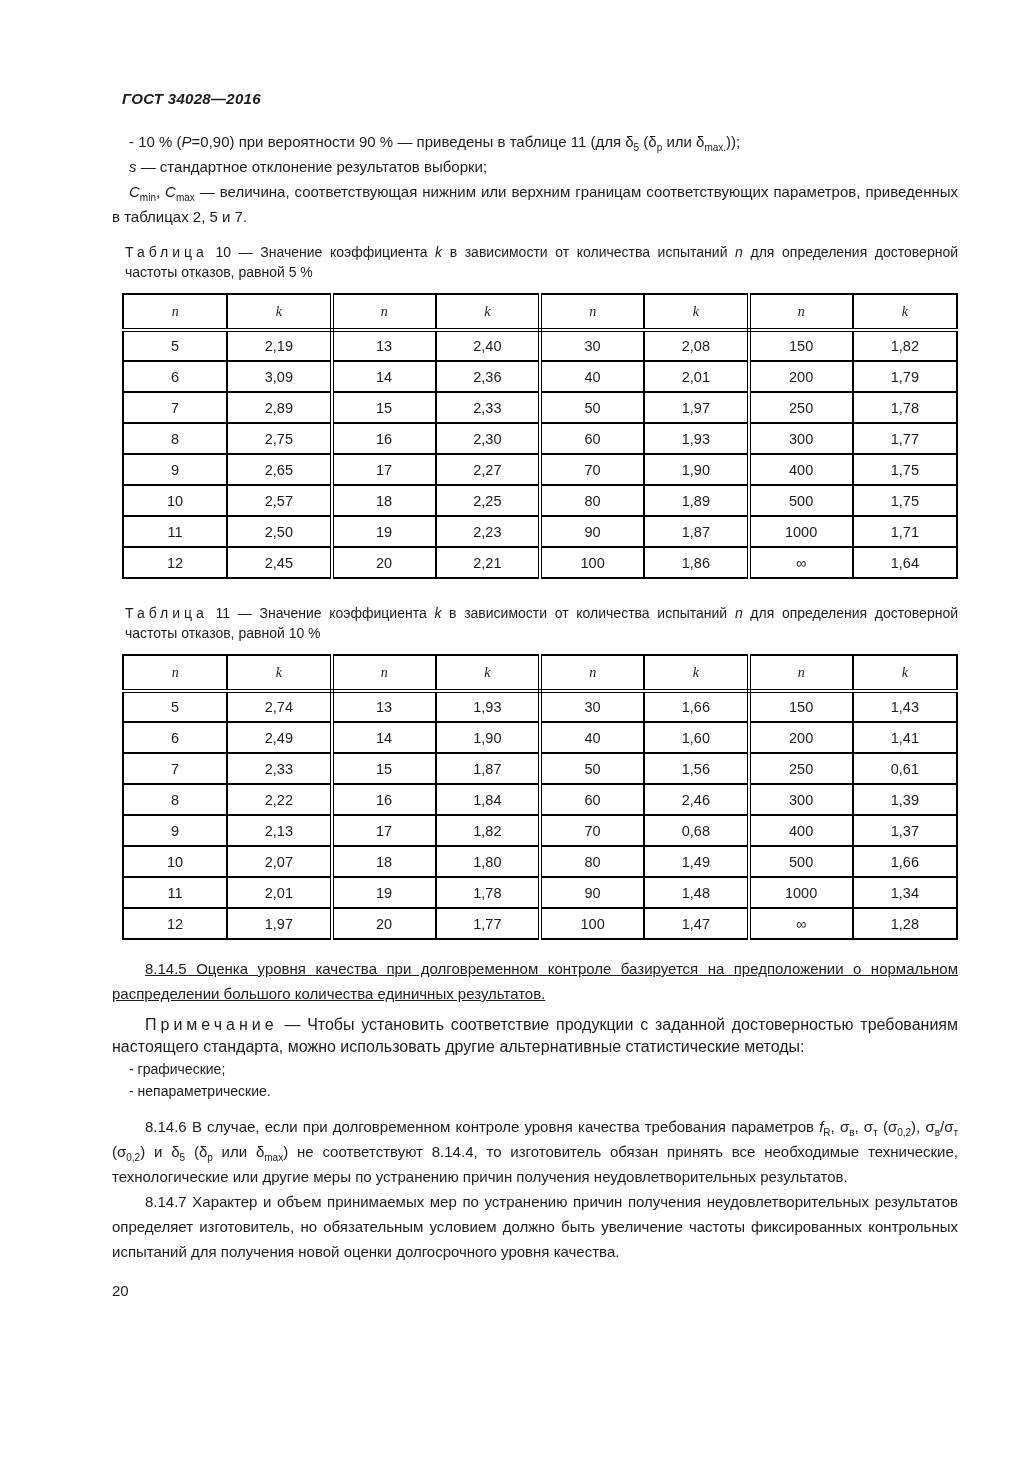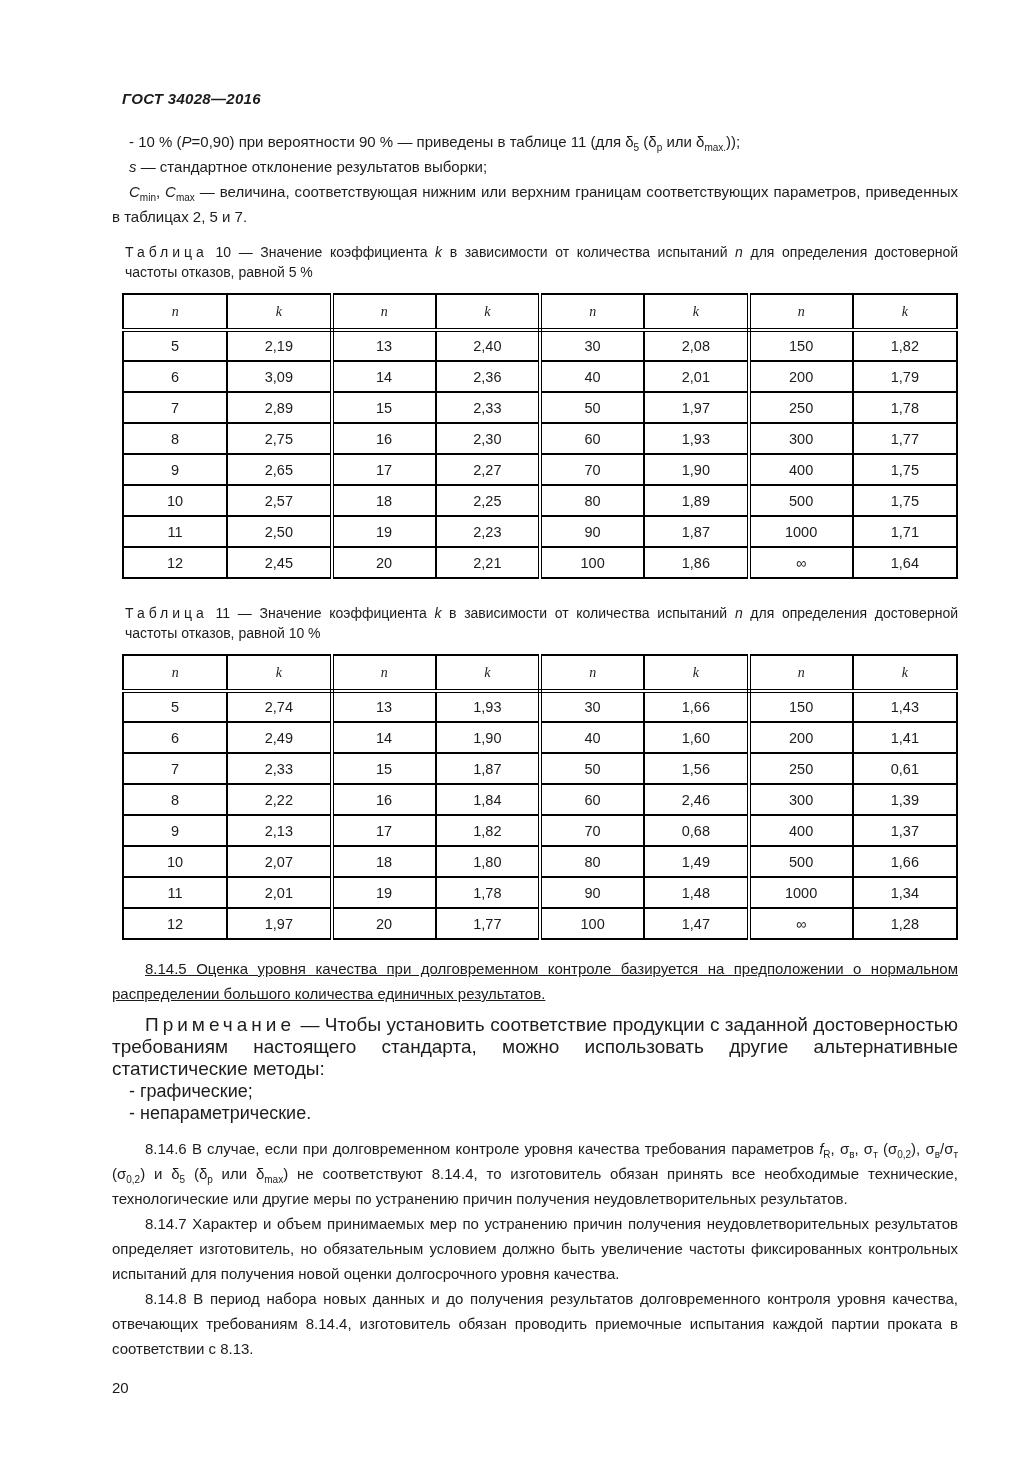--- a/index.html
+++ b/index.html
@@ -57,25 +57,25 @@
   table.k-table .pair-end { border-right: 4px double #000; }
   .mt-caption2 { margin-top: 24px; }
   .para {
     font-size: 15px; line-height: 25px;
     text-align: justify;
     text-indent: 33px;
   }
   .p8145 { margin-top: 16px; text-decoration: underline; }
   .note {
     margin-top: 8px;
-    font-size: 19px; line-height: 22px;
+    font-size: 16px; line-height: 22px;
     text-align: justify;
     text-indent: 33px;
   }
-  .note-item { font-size: 18px; line-height: 22px; padding-left: 17px; }
+  .note-item { font-size: 14px; line-height: 22px; padding-left: 17px; }
   .p8146 { margin-top: 12px; }
   .page-number { margin-top: 18px; font-size: 15px; }
 </style>
 </head>
 <body>
 
 <div class="page">
 
   <div class="doc-header">ГОСТ 34028—2016</div>
 
@@ -282,17 +282,16 @@
     </table>
 
   <div class="para p8145"><span>8.14.5 Оценка уровня качества при долговременном контроле базируется на предположении о нормальном распределении большого количества единичных результатов.</span></div>
 
   <div class="note"><span class="ls">Примечание</span><span> — Чтобы установить соответствие продукции с заданной достоверностью требованиям настоящего стандарта, можно использовать другие альтернативные статистические методы:</span></div>
   <div class="note-item">- графические;</div>
   <div class="note-item">- непараметрические.</div>
 
   <div class="para p8146"><span>8.14.6 В случае, если при долговременном контроле уровня качества требования параметров </span><i>f</i><sub>R</sub><span>, σ</span><sub>в</sub><span>, σ</span><sub>т</sub><span> (σ</span><sub>0,2</sub><span>), σ</span><sub>в</sub><span>/σ</span><sub>т</sub><span> (σ</span><sub>0,2</sub><span>) и δ</span><sub>5</sub><span> (δ</span><sub>р</sub><span> или δ</span><sub>max</sub><span>) не соответствуют 8.14.4, то изготовитель обязан принять все необходимые технические, технологические или другие меры по устранению причин получения неудов­летворительных результатов.</span></div>
   <div class="para"><span>8.14.7 Характер и объем принимаемых мер по устранению причин получения неудовлетвори­тельных результатов определяет изготовитель, но обязательным условием должно быть увеличение частоты фиксированных контрольных испытаний для получения новой оценки долгосрочного уровня качества.</span></div>
-  <div class="para"><span>8.14.8 В период набора новых данных и до получения результатов долговременного контроля уровня качества, отвечающих требованиям 8.14.4, изготовитель обязан проводить приемочные испыта­ния каждой партии проката в соответствии с 8.13.</span></div>
 
   <div class="page-number">20</div>
 
 </div>
 
 </body></html>

